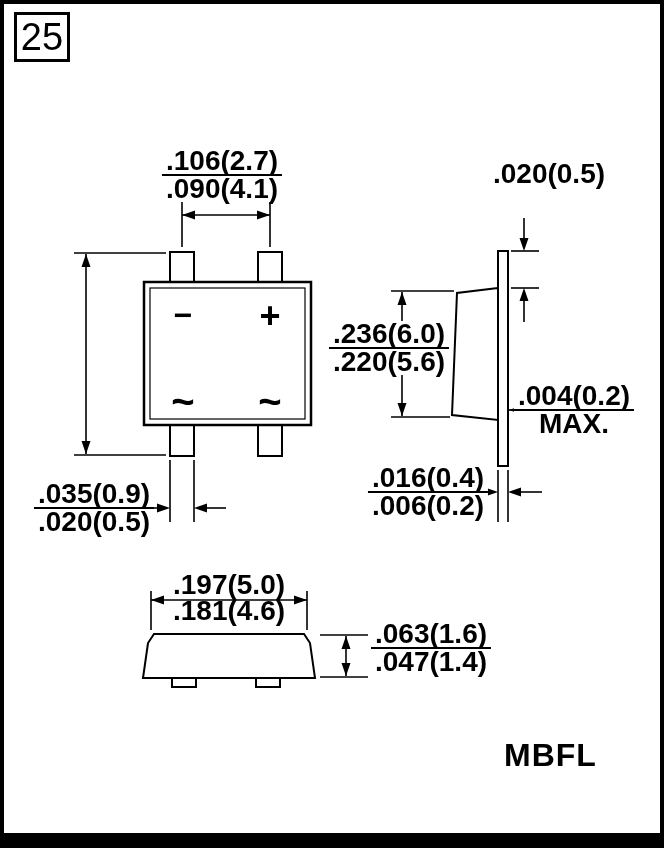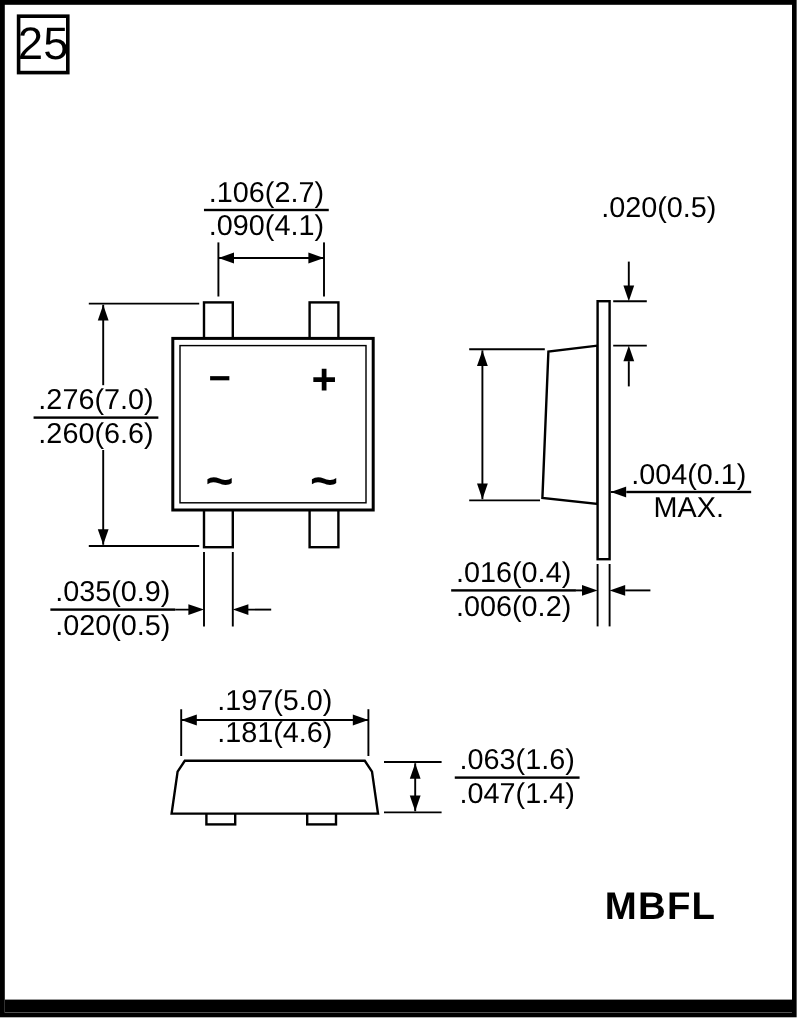--- a/index.html
+++ b/index.html
@@ -16,40 +16,41 @@
   }
   .bottom-bar {
     position: absolute;
     left: 0; right: 0; bottom: 0;
     height: 11px;
     background: #000;
   }
   .pagenum-box {
     position: absolute;
     left: 10px; top: 8px;
-    width: 44px; height: 50px;
+    width: 56px; height: 50px;
     border: 3px solid #000;
     display: flex; align-items: center; justify-content: center;
     font-size: 38px;
     background: #fff;
   }
   svg.linework { position: absolute; left: 0; top: 0; }
 
   
   .dim {
     position: absolute;
     display: flex;
     flex-direction: column;
     align-items: center;
-    font-size: 24px;
+    font-size: 28px;
     line-height: 26px;
     white-space: nowrap;
     background: #fff;
     transform: translateX(-50%);
     text-align: center;
+    font-weight: bold;
   }
   .dim .top { border-bottom: 2px solid #000; padding: 0 4px; }
   .dim .bot { padding: 0 4px; }
   .dim.nobar { background: transparent; }
   .dim.nobar .top { border-bottom: none; text-align: center; }
   .dim.nobar .bot { margin-top: 0; }
 
   .sym {
     position: absolute;
     transform: translateX(-50%);
@@ -175,37 +176,37 @@
   <div class="sym minus" style="left:179px; top:295px;">−</div>
   <div class="sym plus" style="left:266px; top:296px;">+</div>
   <div class="sym ac" style="left:179px; top:380px;">~</div>
   <div class="sym ac" style="left:266px; top:380px;">~</div>
 
   <div class="dim" style="left:218px; top:144px;">
     <span class="top">.106(2.7)</span>
     <span class="bot">.090(4.1)</span>
   </div>
 
-  <div class="dim" style="left:76px; top:317px;">
-    <span class="top">.276(7.0)</span>
-    <span class="bot">.260(6.6)</span>
-  </div>
 
   <div class="dim" style="left:90px; top:477px;">
     <span class="top">.035(0.9)</span>
     <span class="bot">.020(0.5)</span>
   </div>
 
   <div class="dim" style="left:545px; top:157px;">
     <span class="bot">.020(0.5)</span>
   </div>
 
+  <div class="dim" style="left:385px; top:317px;">
+    <span class="top">.236(6.0)</span>
+    <span class="bot">.220(5.6)</span>
+  </div>
 
   <div class="dim" style="left:570px; top:379px;">
-    <span class="top">.004(0.1)</span>
+    <span class="top">.004(0.2)</span>
     <span class="bot">MAX.</span>
   </div>
 
   <div class="dim" style="left:424px; top:461px;align-items:flex-end;">
     <span class="top">.016(0.4)</span>
     <span class="bot">.006(0.2)</span>
   </div>
 
   <div class="dim nobar" style="left:225px; top:568px;">
     <span class="top">.197(5.0)</span>

